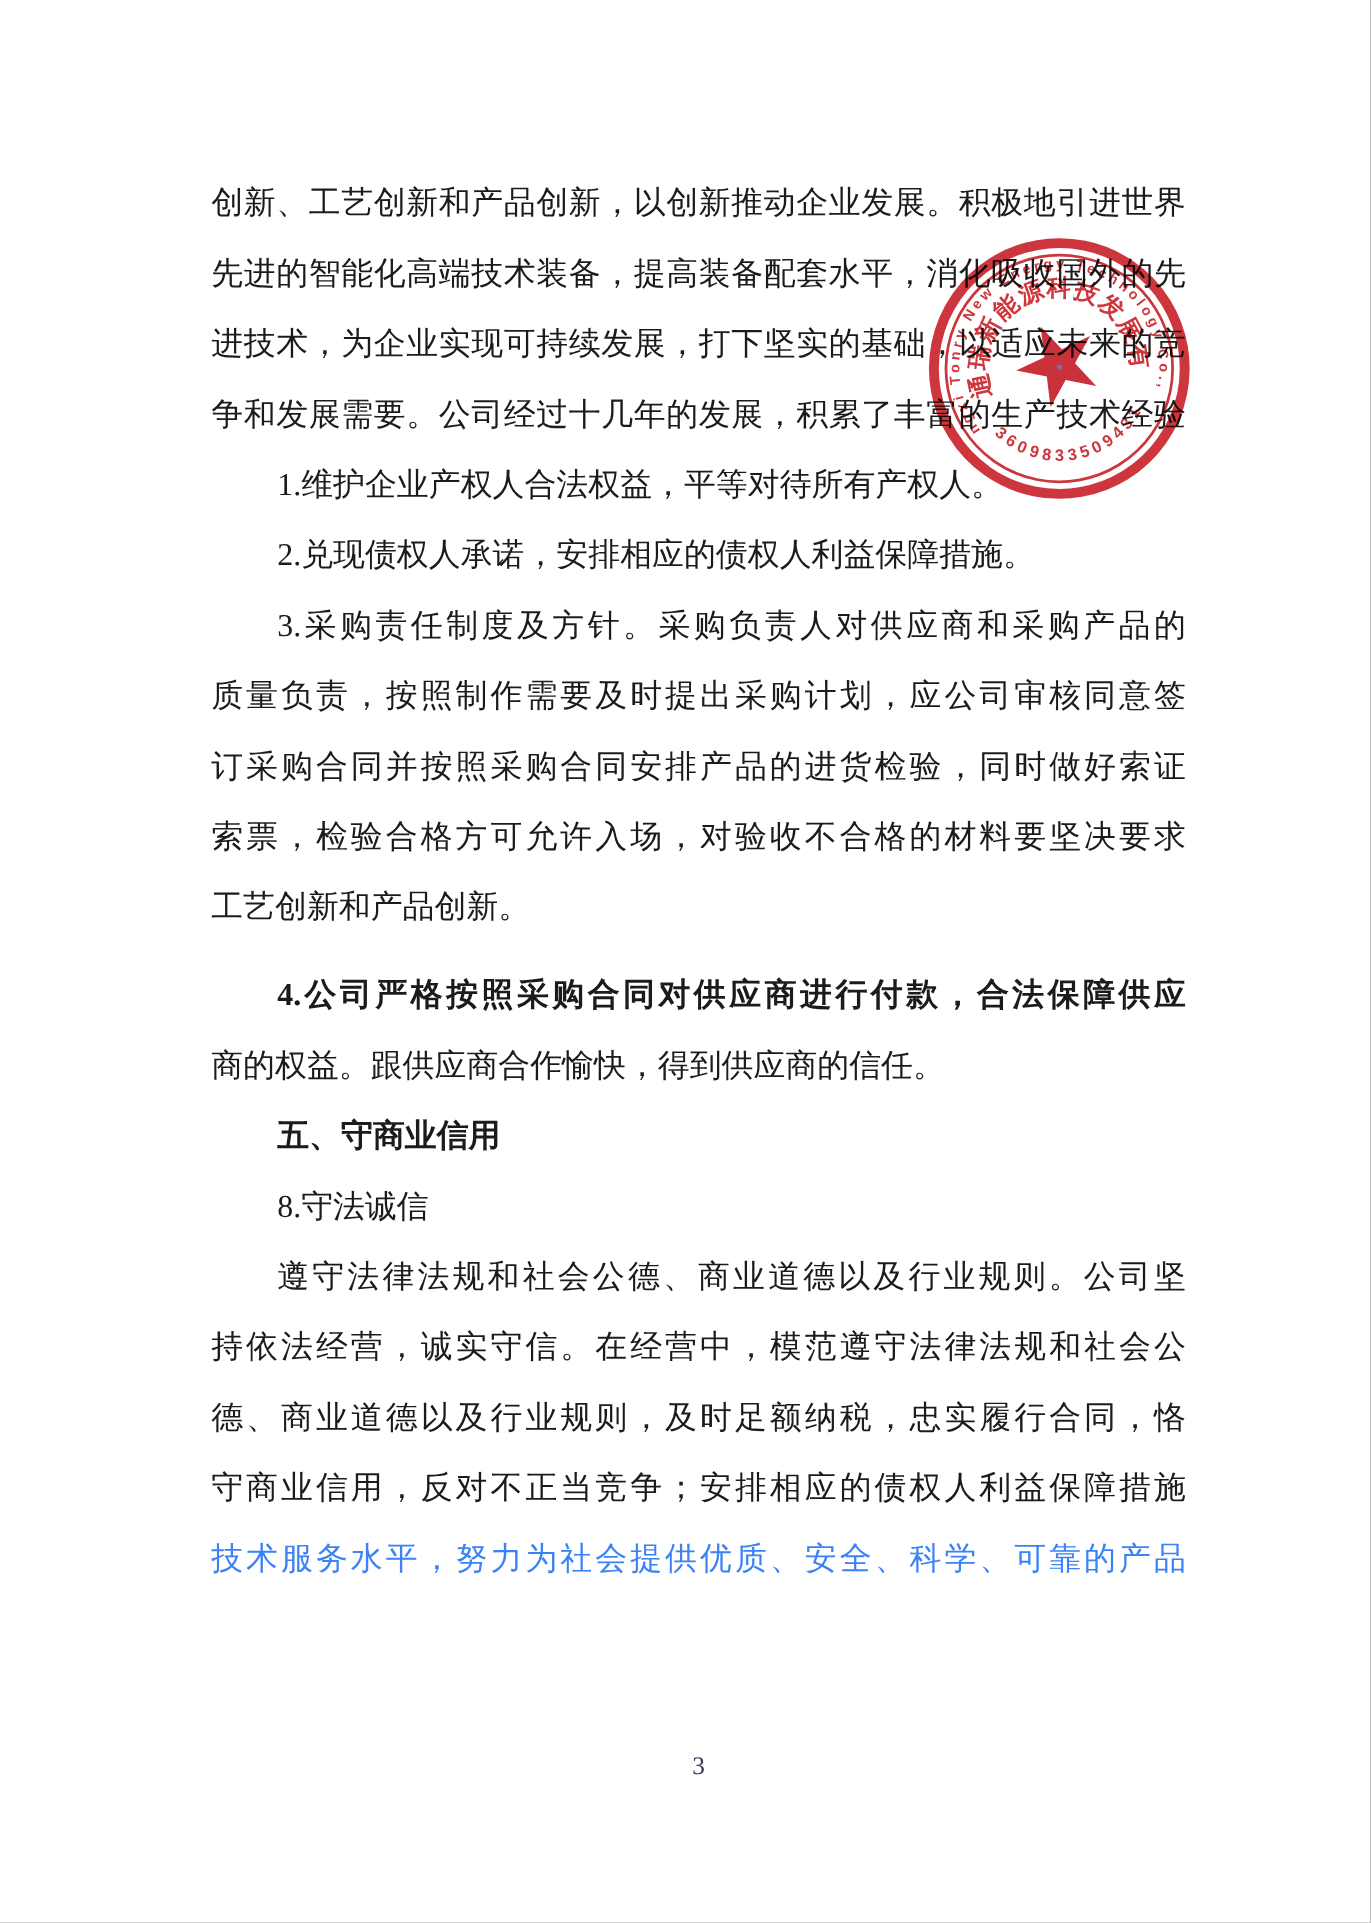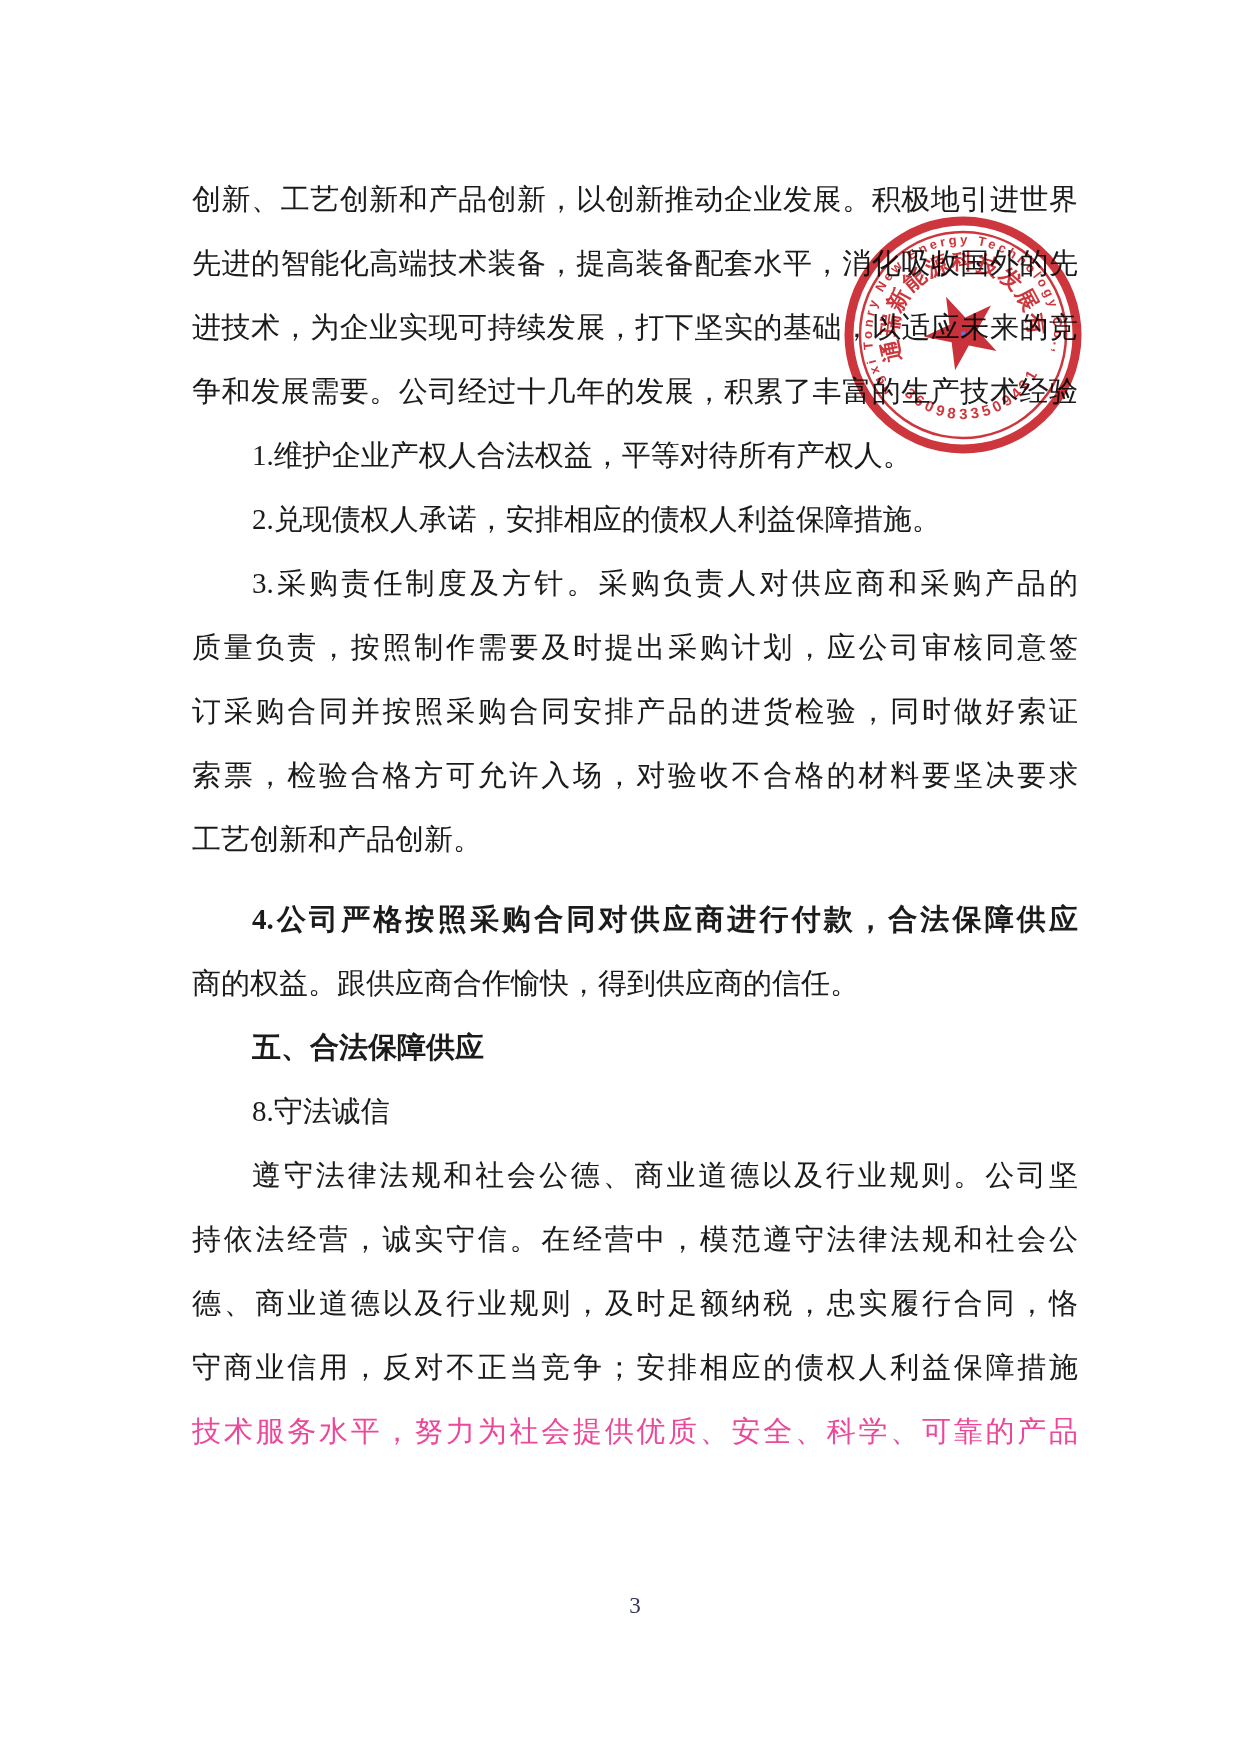--- a/index.html
+++ b/index.html
@@ -6,37 +6,37 @@
   .page{
     position:relative;
     width:1246px;height:1748px;
     margin:0 auto;
     background:#ffffff;
     overflow:hidden;
     font-family:"Liberation Serif","DejaVu Serif",serif;
   }
   .doc-text{
     position:absolute;
-    left:192px;top:167px;
+    left:192px;top:153px;
     width:886px;
   }
   .line{
     font-size:29px;
     line-height:64px;
     color:#1b1b1c;
     white-space:normal;
   }
   .line.j{
     text-align:justify;
     text-align-last:justify;
   }
   .line.ind{padding-left:60px;}
   .line.b{font-weight:bold;}
   .line.sp{margin-top:16px;font-weight:bold;}
-  .line.accent{color:#ec4899;}
+  .line.accent{color:#3b82f6;}
   .page-number{
     position:absolute;
     left:192px;top:1593px;
     width:886px;
     text-align:center;
     font-size:23px;
     color:#35355c;
   }
   .seal{
     position:absolute;
@@ -76,21 +76,21 @@
       <div class="line j">争和发展需要。公司经过十几年的发展，积累了丰富的生产技术经验</div>
       <div class="line ind">1.维护企业产权人合法权益，平等对待所有产权人。</div>
       <div class="line ind">2.兑现债权人承诺，安排相应的债权人利益保障措施。</div>
       <div class="line j ind">3.采购责任制度及方针。采购负责人对供应商和采购产品的</div>
       <div class="line j">质量负责，按照制作需要及时提出采购计划，应公司审核同意签</div>
       <div class="line j">订采购合同并按照采购合同安排产品的进货检验，同时做好索证</div>
       <div class="line j">索票，检验合格方可允许入场，对验收不合格的材料要坚决要求</div>
       <div class="line">工艺创新和产品创新。</div>
       <div class="line j ind sp">4.公司严格按照采购合同对供应商进行付款，合法保障供应</div>
       <div class="line">商的权益。跟供应商合作愉快，得到供应商的信任。</div>
-      <div class="line ind b">五、合法保障供应</div>
+      <div class="line ind b">五、守商业信用</div>
       <div class="line ind">8.守法诚信</div>
       <div class="line j ind">遵守法律法规和社会公德、商业道德以及行业规则。公司坚</div>
       <div class="line j">持依法经营，诚实守信。在经营中，模范遵守法律法规和社会公</div>
       <div class="line j">德、商业道德以及行业规则，及时足额纳税，忠实履行合同，恪</div>
       <div class="line j">守商业信用，反对不正当竞争；安排相应的债权人利益保障措施</div>
       <div class="line j accent">技术服务水平，努力为社会提供优质、安全、科学、可靠的产品</div>
     </div>
 
   <div class="page-number">3</div>
 

